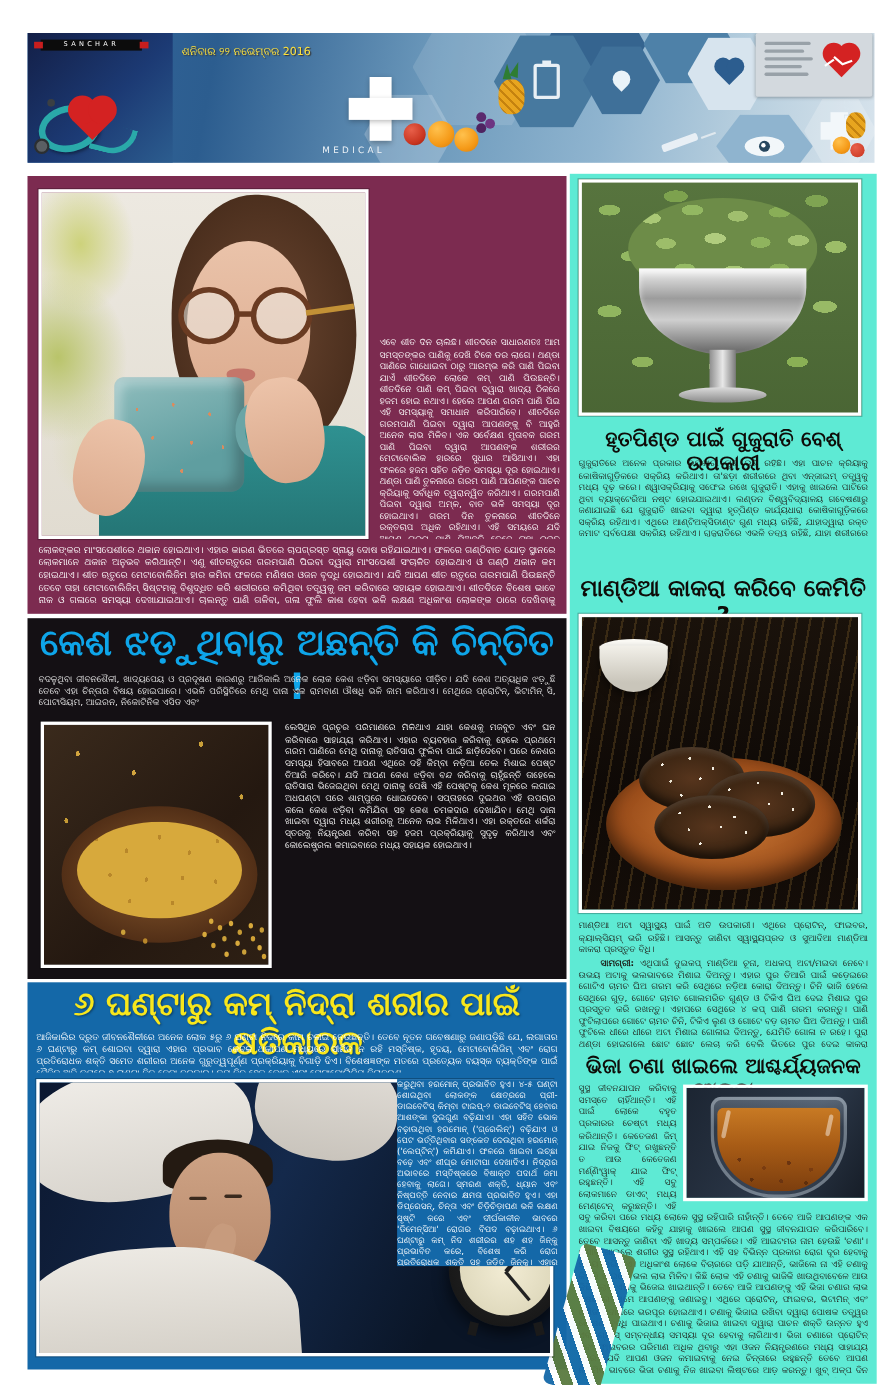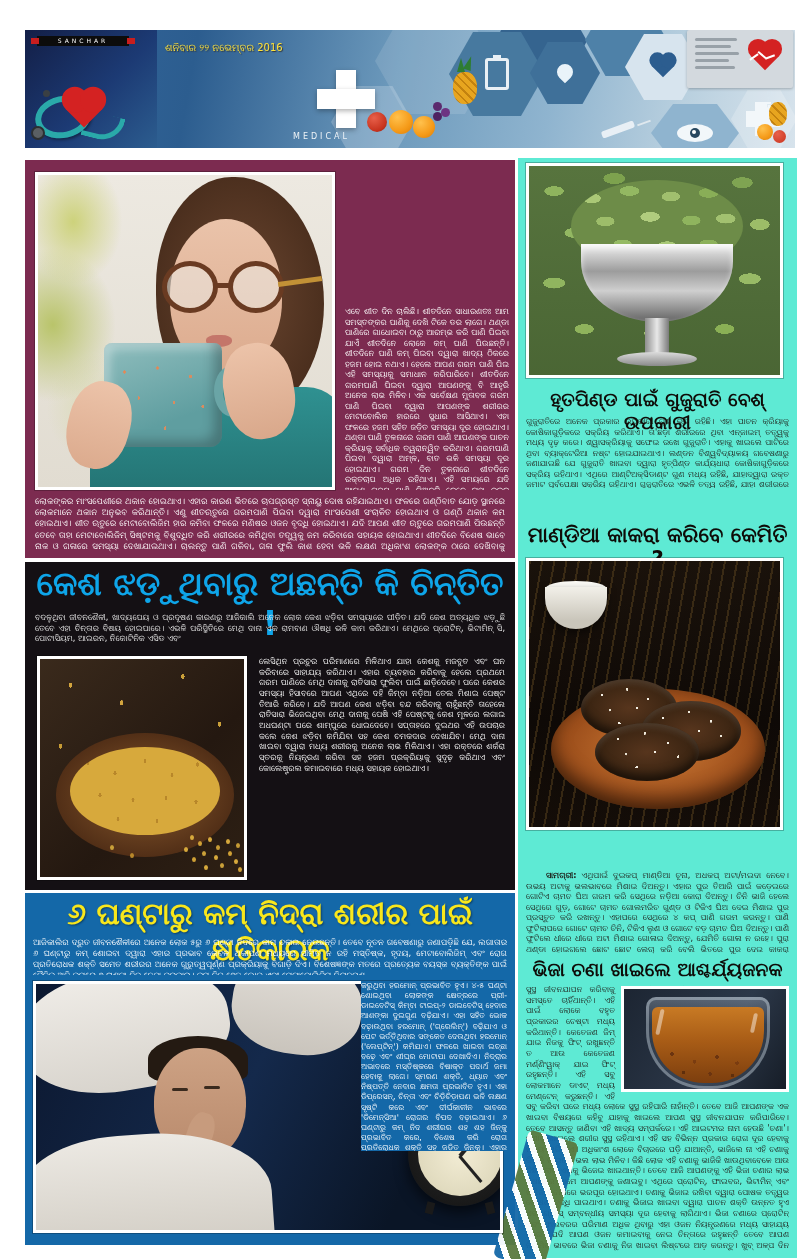--- a/index.html
+++ b/index.html
@@ -338,20 +338,21 @@
       <div class="kk-patty" style="left:52px;top:118px;width:96px;height:58px">
           <div class="kk-sprinkle"></div>
         </div>
       <div class="kk-patty" style="left:112px;top:140px;width:100px;height:60px">
           <div class="kk-sprinkle"></div>
         </div>
       <div class="kk-patty" style="left:66px;top:162px;width:104px;height:58px">
           <div class="kk-sprinkle"></div>
         </div>
     </div>
+    <div class="rc-body jtext" style="top:678px;height:32px">ମାଣ୍ଡିଆ ଅଟା ସ୍ୱାସ୍ଥ୍ୟ ପାଇଁ ଅତି ଉପକାରୀ। ଏଥିରେ ପ୍ରୋଟିନ୍, ଫାଇବର, କ୍ୟାଲ୍‌ସିୟମ୍ ଭରି ରହିଛି। ଆସନ୍ତୁ ଜାଣିବା ସ୍ୱାସ୍ଥ୍ୟପ୍ରଦ ଓ ସୁଆଦିଆ ମାଣ୍ଡିଆ କାକରା ପ୍ରସ୍ତୁତ ବିଧି।</div>
     <div class="rc-body jtext" style="top:712px;height:84px">
       <span class="samagri-label">ସାମଗ୍ରୀ:</span><span> ଏଥିପାଇଁ ଦୁଇକପ୍ ମାଣ୍ଡିଆ ଚୂନା, ଅଧକପ୍ ଅଟା/ମଇଦା ନେବେ। ଉଭୟ ଅଟାକୁ ଭଲଭାବରେ ମିଶାଇ ଦିଅନ୍ତୁ। ଏହାର ପୁର ତିଆରି ପାଇଁ କଡ଼େଇରେ ଗୋଟିଏ ଚାମଚ ଘିଅ ଗରମ କରି ସେଥିରେ ନଡ଼ିଆ କୋରା ଦିଅନ୍ତୁ। ଚିନି ଭାଜି ହେଲେ ସେଥିରେ ଗୁଡ଼, ଗୋଟେ ଚାମଚ ଗୋଲମରିଚ ଗୁଣ୍ଡ ଓ ଟିକିଏ ଘିଅ ଦେଇ ମିଶାଇ ପୁର ପ୍ରସ୍ତୁତ କରି ରଖନ୍ତୁ। ଏହାପରେ ସେଥିରେ ୪ କପ୍ ପାଣି ଗରମ କରନ୍ତୁ। ପାଣି ଫୁଟିଲାପରେ ଗୋଟେ ଚାମଚ ଚିନି, ଟିକିଏ ଲୁଣ ଓ ଗୋଟେ ବଡ଼ ଚାମଚ ଘିଅ ଦିଅନ୍ତୁ। ପାଣି ଫୁଟିଲେ ଧୀରେ ଧୀରେ ଅଟା ମିଶାଇ ଗୋଳାଇ ଦିଅନ୍ତୁ, ଯେମିତି ଗୋଳା ନ ରହେ। ପୁରା ଥଣ୍ଡା ହୋଇଗଲେ ଛୋଟ ଛୋଟ ଲେଚା କରି ବେଲି ଭିତରେ ପୁର ଦେଇ କାକରା ଆକାରରେ ଗଢ଼ି ଘିଅରେ ଛାଣି ଦିଅନ୍ତୁ। ଗରମ ଗରମ ପରଷିଲେ ସ୍ୱାଦ ବଢ଼େ।</span>
     </div>
 
     <div class="rc-head" style="top:800px;font-size:19px;text-align:center">ଭିଜା ଚଣା ଖାଇଲେ ଆଶ୍ଚର୍ଯ୍ୟଜନକ ଫାଇଦା</div>
     <div class="chana-flow jtext">
       <div class="ph-chana">
         <div class="ch-bowl"></div>
         <div class="ch-liquid"></div>
         <span class="ch-glint" style="left:34px;top:20px"></span>

